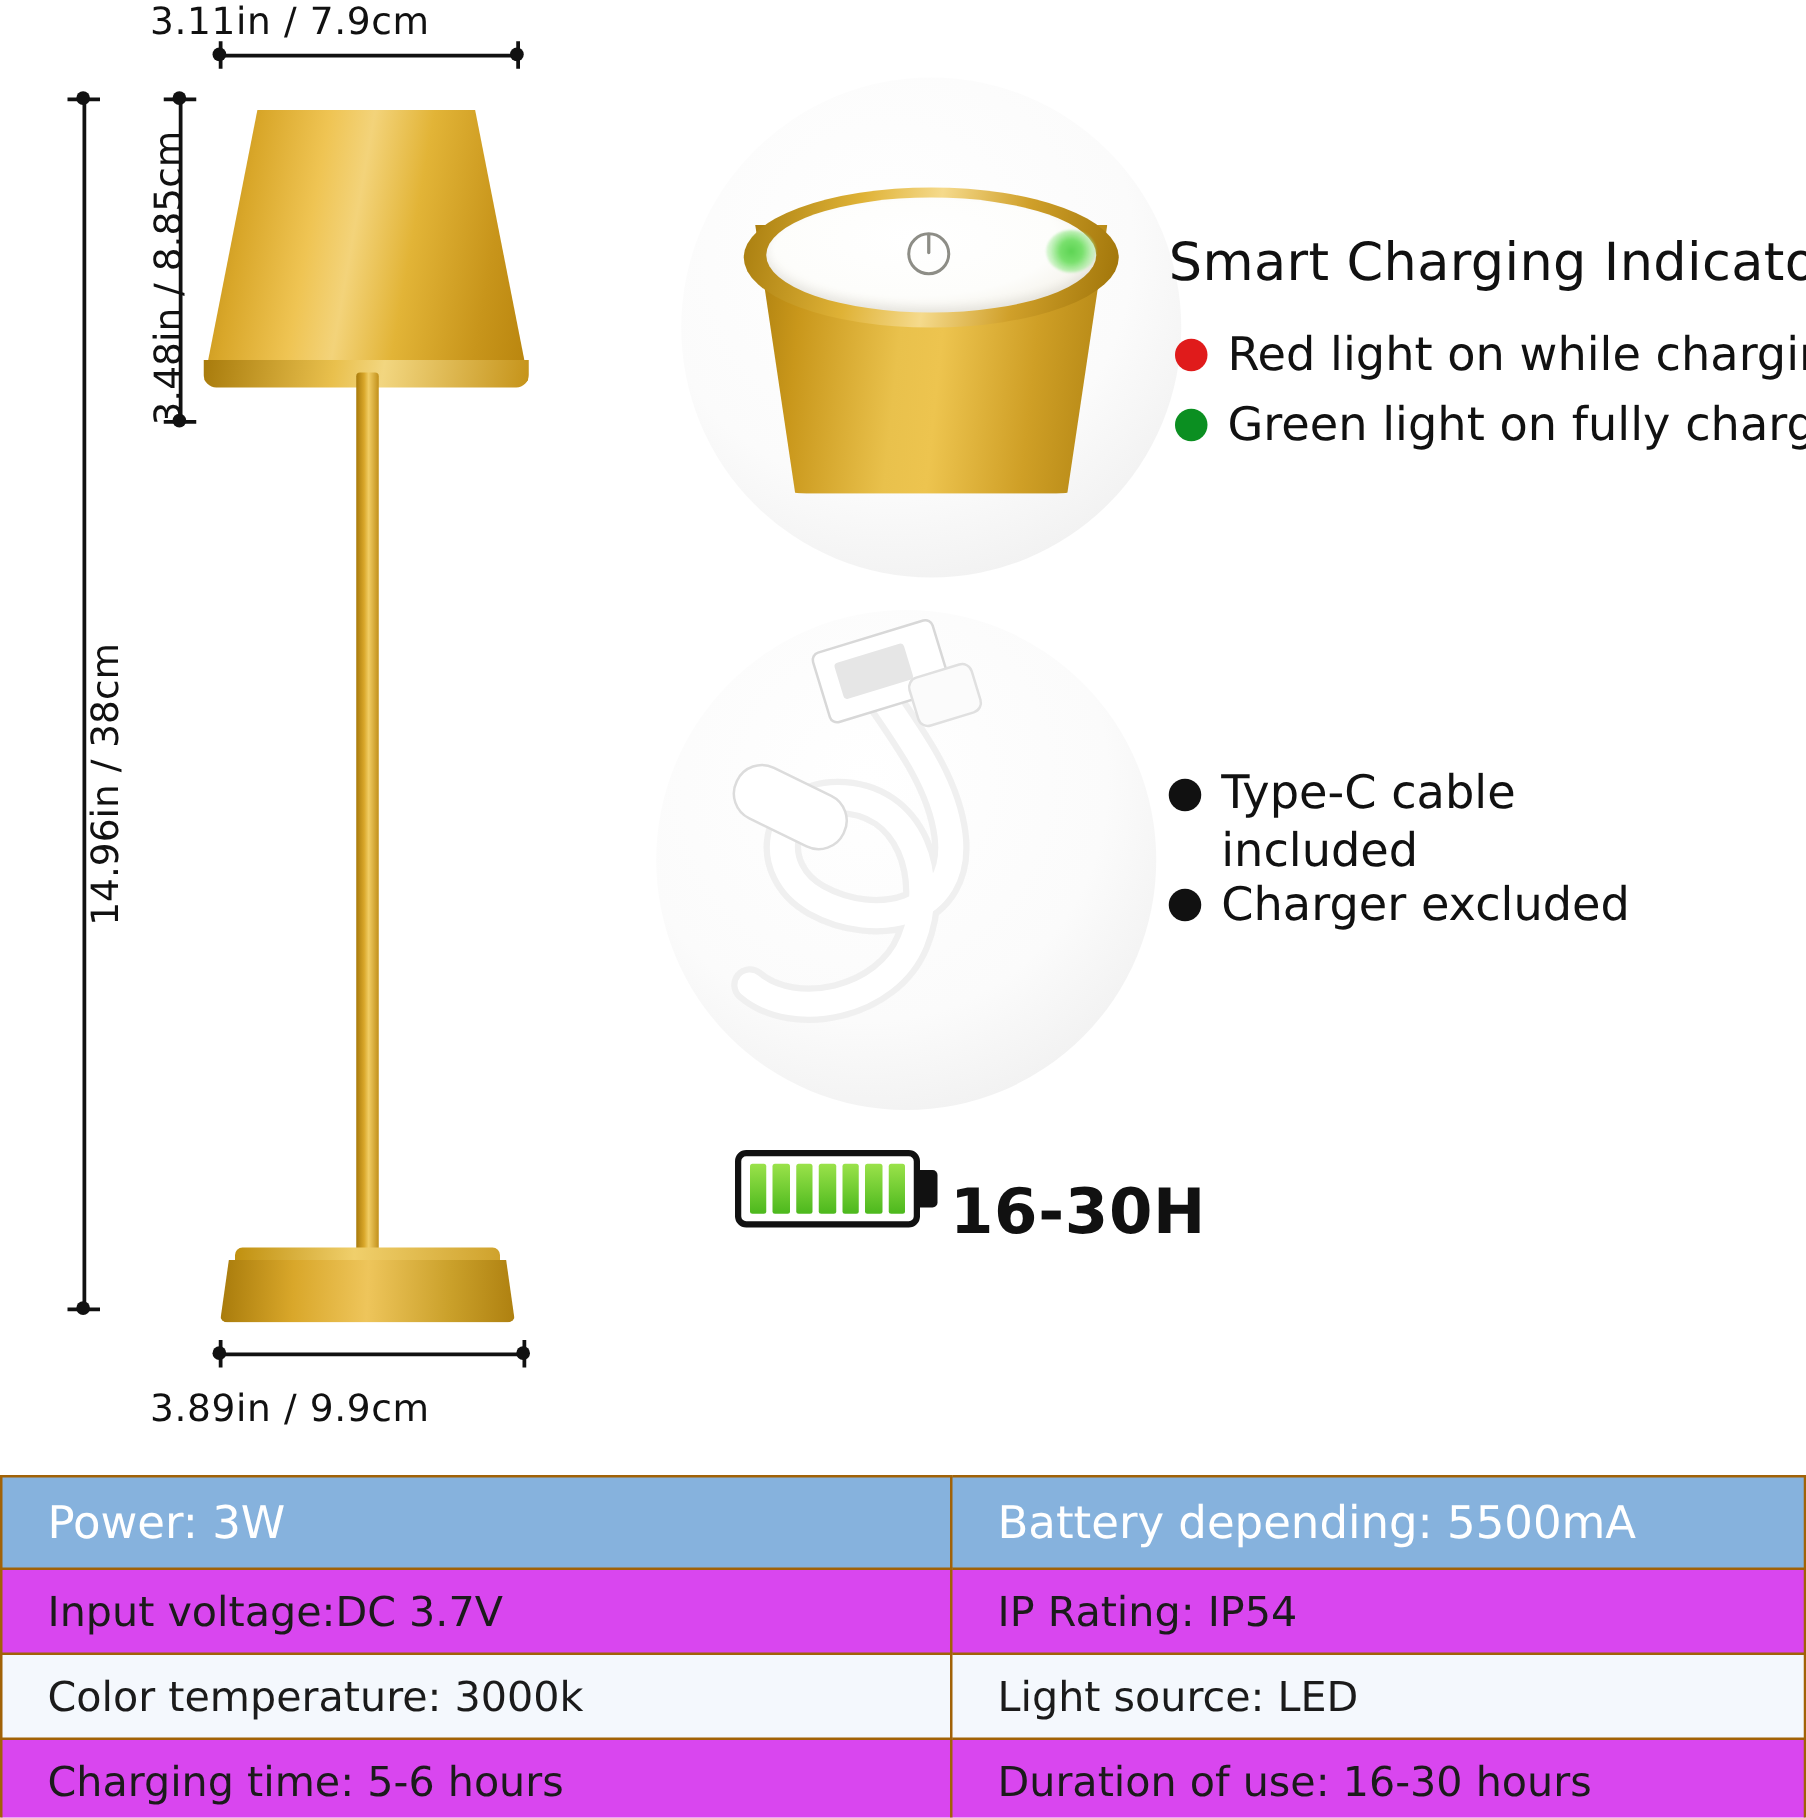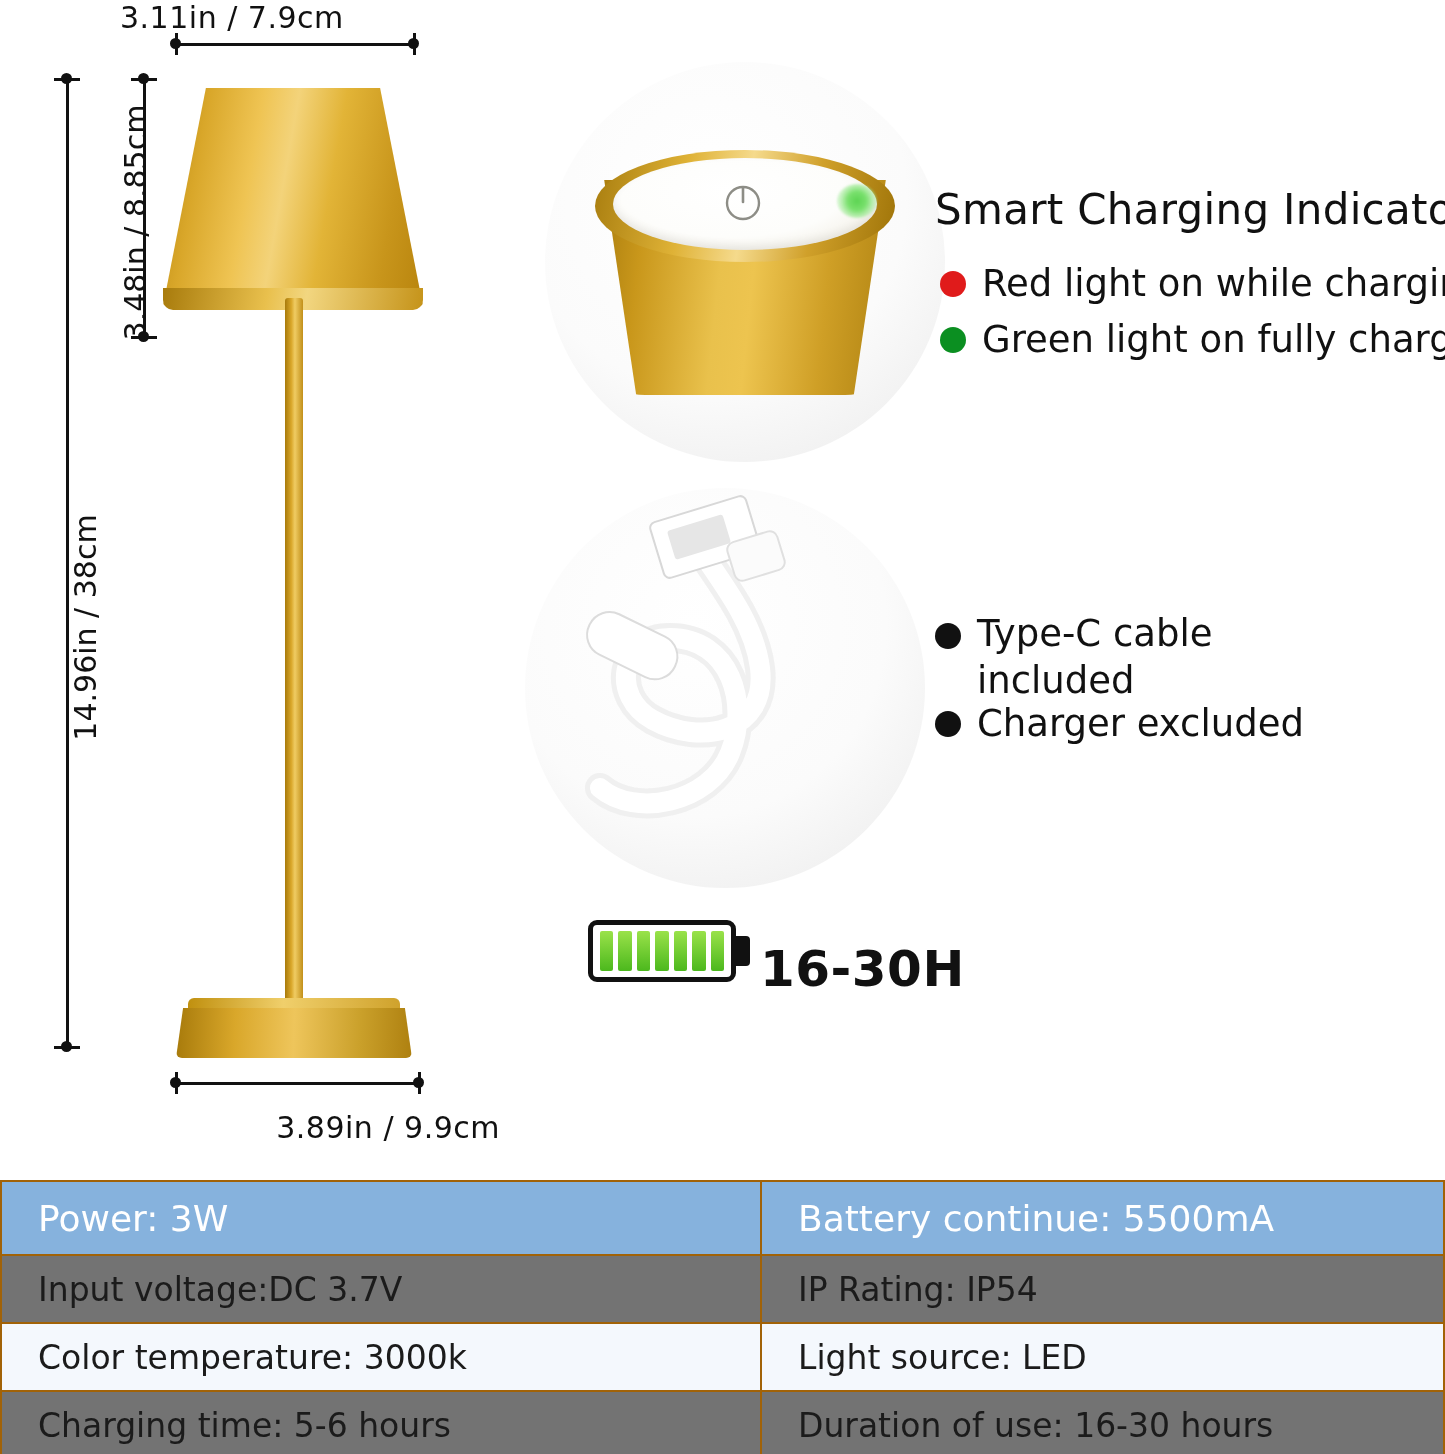--- a/index.html
+++ b/index.html
@@ -12,21 +12,21 @@
     color:#111;
   }
   .stage{position:absolute;left:0;top:0;width:1445px;height:1454px;}
 
   
   .dim-top{
     position:absolute;left:120px;top:0px;width:380px;text-align:left;
     font-size:30px;letter-spacing:.5px;
   }
   .dim-bottom{
-    position:absolute;left:120px;top:1110px;width:380px;text-align:right;
+    position:absolute;left:120px;top:1110px;width:380px;text-align:left;
     font-size:30px;letter-spacing:.5px;
   }
   .dim-left-tall{
     position:absolute;left:-65px;top:610px;width:300px;text-align:center;
     font-size:30px;transform:rotate(-90deg);transform-origin:center center;
   }
   .dim-left-short{
     position:absolute;left:-10px;top:205px;width:290px;text-align:center;
     font-size:30px;transform:rotate(-90deg);transform-origin:center center;
   }
@@ -139,21 +139,21 @@
   .spec td{
     border:2px solid #a16207;
     height:66px;
     padding:0 0 0 36px;
     font-size:33px;
     color:#1b1b1b;
   }
   .spec tr.head td{
     background:#86b2dd;color:#ffffff;font-size:36px;height:72px;
   }
-  .spec tr.alt td{background:#737373;}
+  .spec tr.alt td{background:#d946ef;}
   .spec tr.plain td{background:#f4f8fd;}
   .spec td.left{width:722px;}
 </style>
 </head>
 <body>
 
 <div class="stage">
 
   <div class="dim-top">3.11in / 7.9cm</div>
 
@@ -268,21 +268,21 @@
     <span class="cell"></span>
     <span class="cell"></span>
   </div>
   <div class="battery-tip"></div>
   <div class="battery-label">16-30H</div>
 
   <table class="spec">
     <tbody>
         <tr class="head">
       <td class="left">Power: 3W</td>
-      <td>Battery continue: 5500mA</td>
+      <td>Battery depending: 5500mA</td>
     </tr>
     <tr class="alt">
       <td class="left">Input voltage:DC 3.7V</td>
       <td>IP Rating: IP54</td>
     </tr>
     <tr class="plain">
       <td class="left">Color temperature: 3000k</td>
       <td>Light source: LED</td>
     </tr>
     <tr class="alt">

